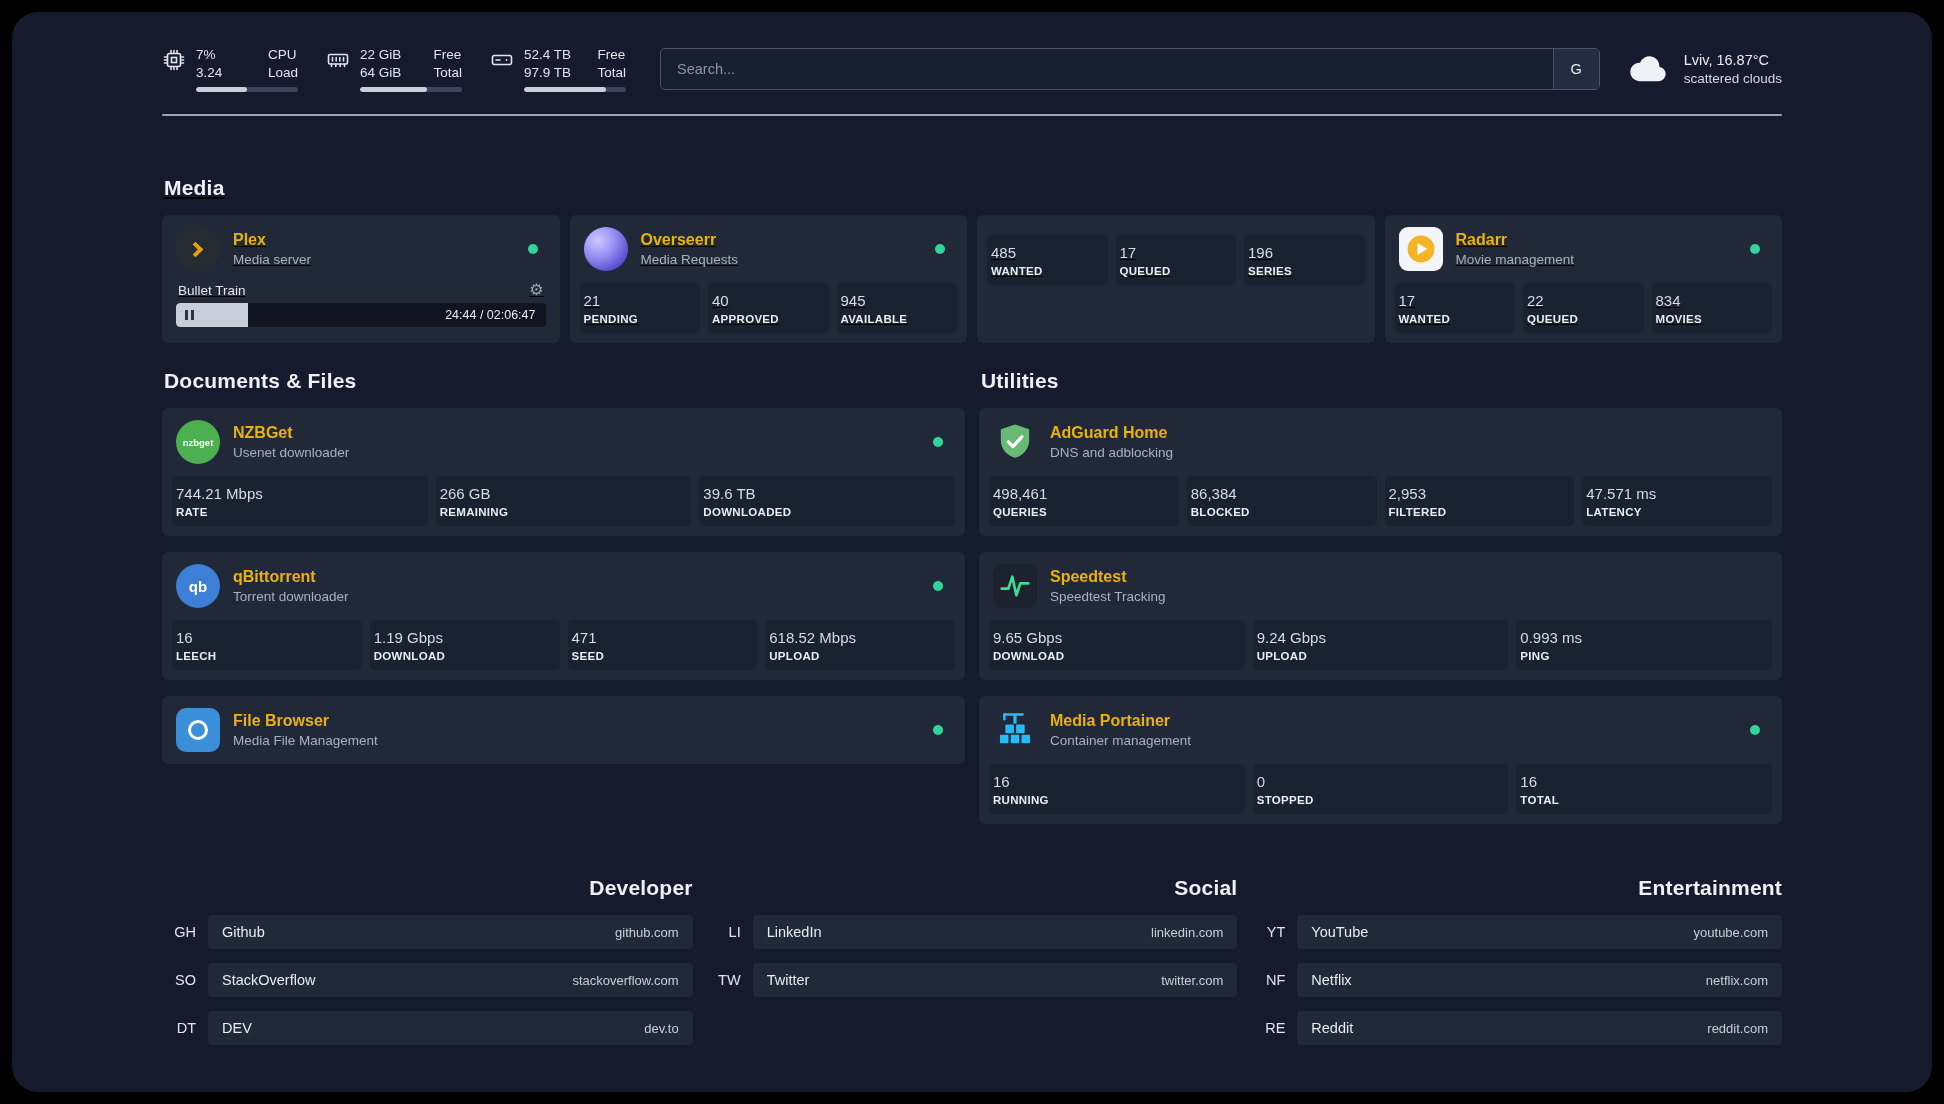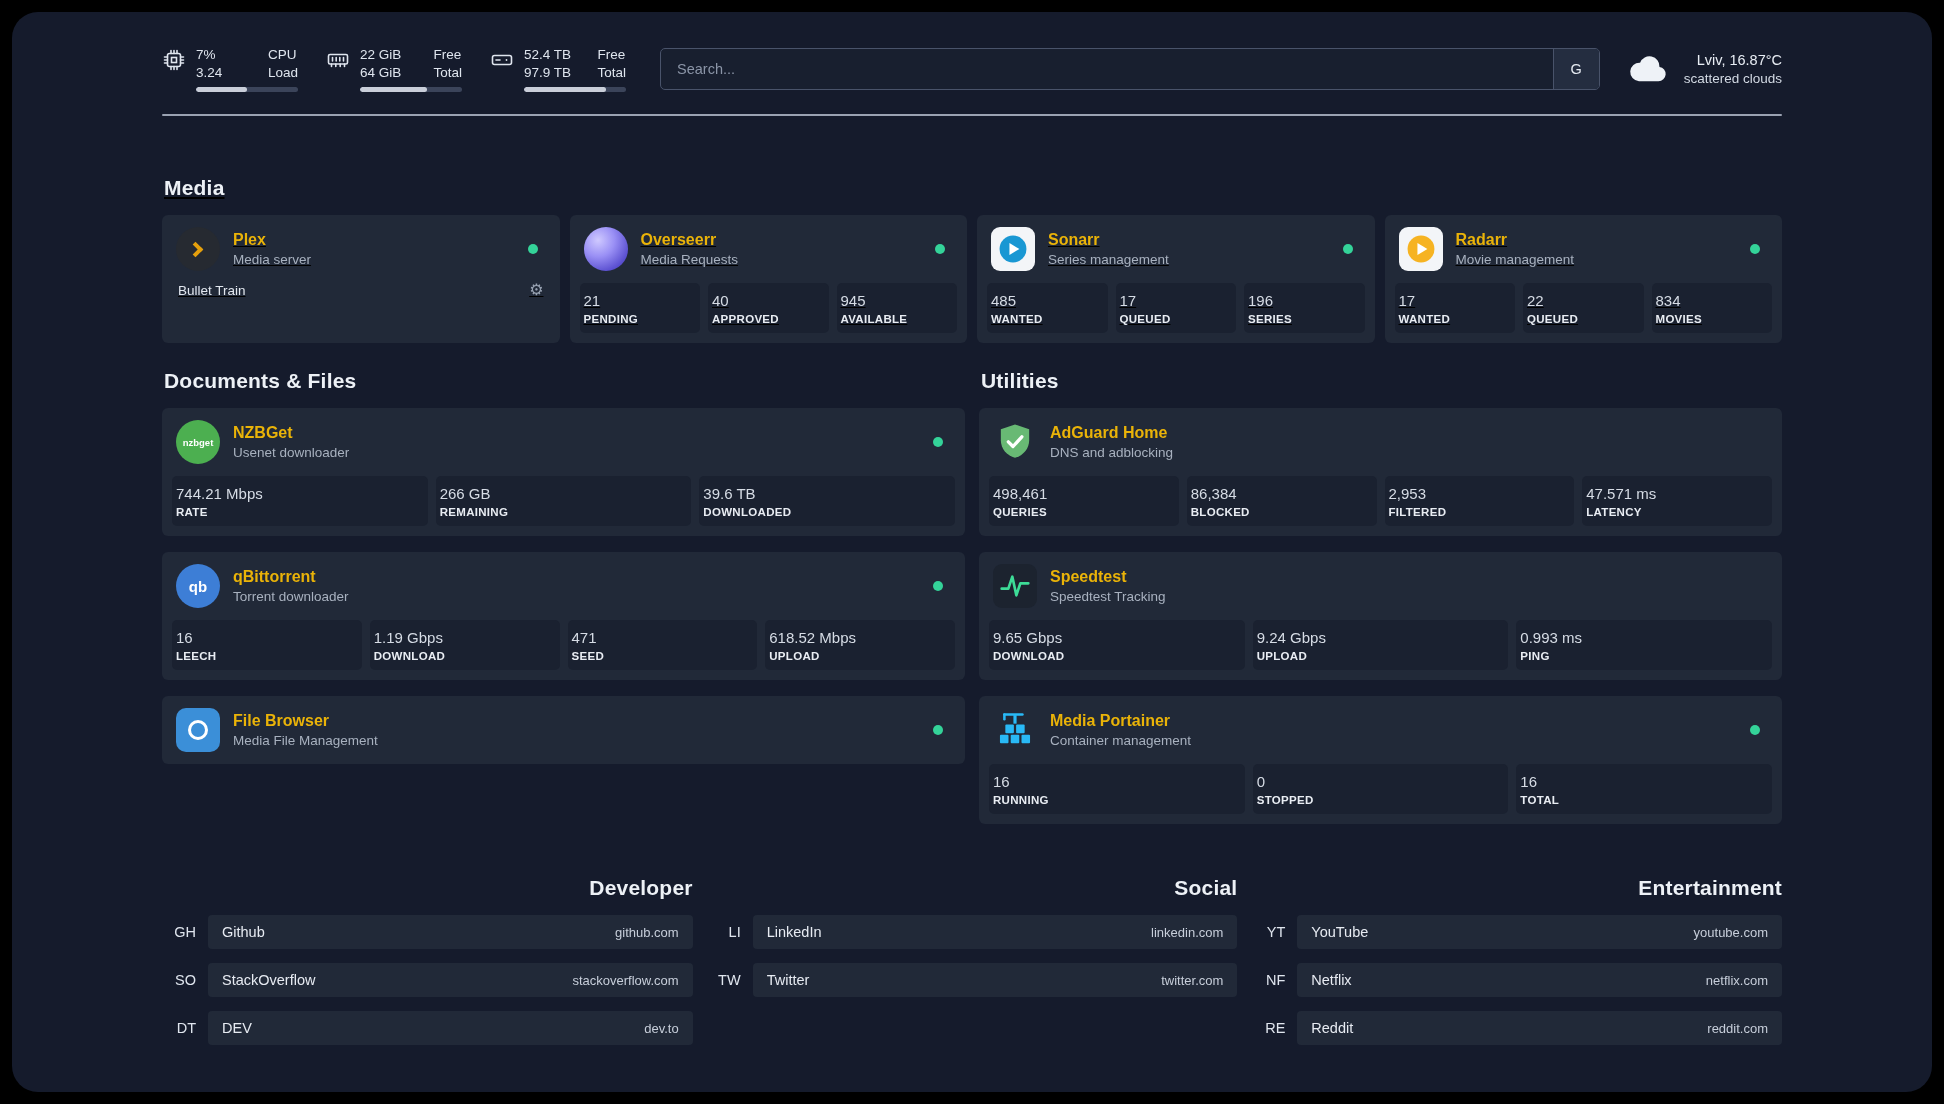--- a/index.html
+++ b/index.html
@@ -30,21 +30,21 @@
   .sys-bar i { display:block; height:100%; background:#c9ced9; border-radius:3px; }
 
   .search { flex:1; display:flex; align-items:center; margin:0 26px 0 34px;
     background:#181f2f; border:1px solid #49536a; border-radius:5px; height:42px; overflow:hidden; }
   .search input { flex:1; background:transparent; border:0; outline:0; color:#e4e9f1;
     font-size:14.5px; padding:0 16px; font-family:"Liberation Sans", sans-serif; }
   .search input::placeholder { color:#8b95a7; }
   .search-btn { width:46px; height:100%; display:flex; align-items:center; justify-content:center;
     background:#242d40; border-left:1px solid #49536a; color:#e6ebf2; font-size:14.5px; cursor:pointer; }
 
-  .weather { display:flex; align-items:center; gap:12px; color:#e8edf4;text-align:right; }
+  .weather { display:flex; align-items:center; gap:12px; color:#e8edf4; }
   .weather-icon svg { width:46px; height:36px; display:block; }
   .weather .loc { font-size:14.5px; }
   .weather .cond { font-size:13.5px; color:#d2d9e3; margin-top:3px; }
 
   .divider { margin-top:22px; height:2px; background:#9aa2b2; border-radius:1px; }
 
   
   h2.section-title { font-size:21px; font-weight:600; color:#edf1f6; margin:0 0 15px 2px; letter-spacing:.2px; }
   .section-media { margin-top:60px;text-decoration:underline; }
   .media-grid { display:grid; grid-template-columns:repeat(4,1fr); gap:10px; }
@@ -224,20 +224,28 @@
             <div class="svc-name">Plex</div>
             <div class="svc-sub">Media server</div>
           </div>
           <span class="dot"></span>
         </div>
         <div class="player">
           <div class="player-top">
             <span class="track-name">Bullet Train</span>
             <span class="gear">⚙</span>
           </div>
+          <div class="player-bar">
+            <div class="player-fill" style="width: 19.5%;"></div>
+            <span class="pause">
+                    <i></i>
+                    <i></i>
+                  </span>
+            <span class="player-time">24:44 / 02:06:47</span>
+          </div>
         </div>
       </div>
 
       <div class="card">
         <div class="card-head">
           <span class="icon icon-overseerr"></span>
           <div class="titles">
             <div class="svc-name">Overseerr</div>
             <div class="svc-sub">Media Requests</div>
           </div>
@@ -253,33 +261,20 @@
             <div class="l">APPROVED</div>
           </div>
           <div class="stat">
             <div class="v">945</div>
             <div class="l">AVAILABLE</div>
           </div>
         </div>
       </div>
 
       <div class="card">
-        <div class="card-head">
-          <span class="icon sq-white">
-            <svg viewBox="0 0 24 24" width="34" height="34">
-              <circle cx="12" cy="12" r="9.5" fill="#1997d3"></circle>
-              <path d="M9.5 7.8l7 4.2-7 4.2z" fill="#fff"></path>
-            </svg>
-          </span>
-          <div class="titles">
-            <div class="svc-name">Sonarr</div>
-            <div class="svc-sub">Series management</div>
-          </div>
-          <span class="dot"></span>
-        </div>
         <div class="stats">
           <div class="stat">
             <div class="v">485</div>
             <div class="l">WANTED</div>
           </div>
           <div class="stat">
             <div class="v">17</div>
             <div class="l">QUEUED</div>
           </div>
           <div class="stat">

